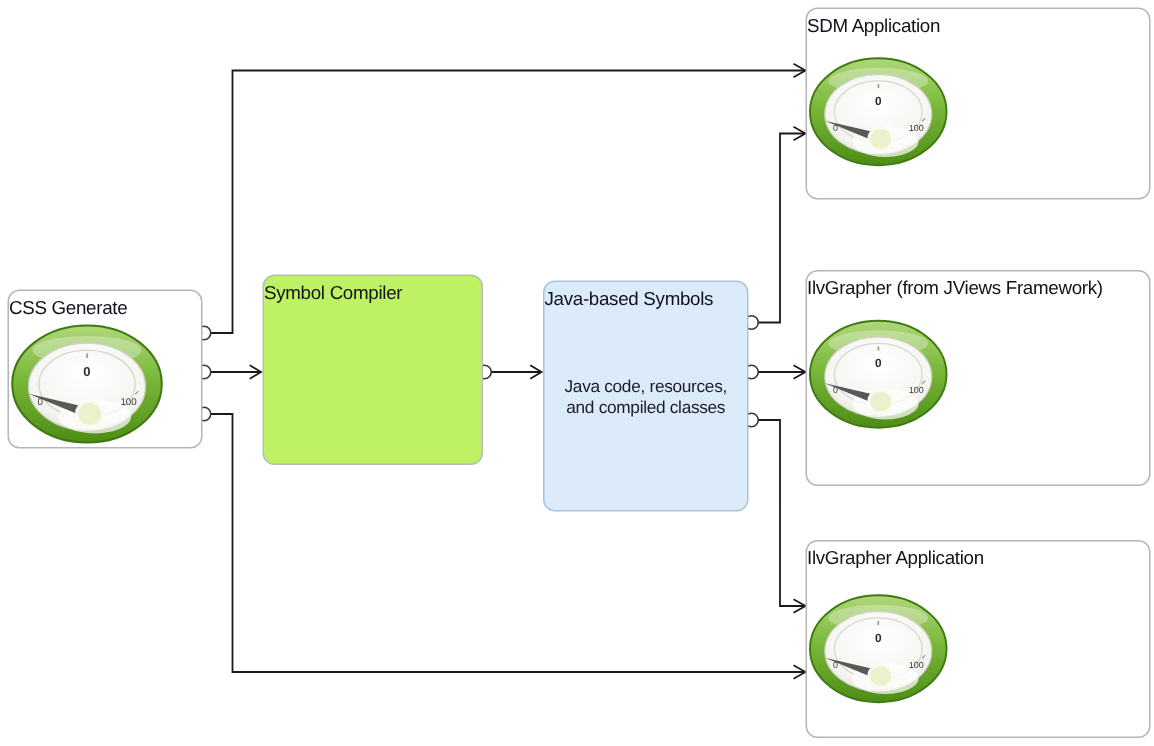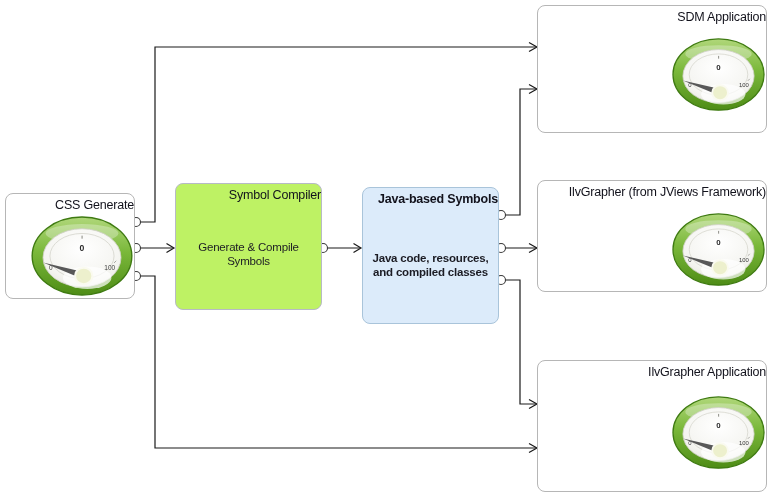--- a/index.html
+++ b/index.html
@@ -16,21 +16,21 @@
     left: 0; top: 0;
     width: 769px; height: 497px;
     pointer-events: none;
   }
   .node {
     position: absolute;
     box-sizing: border-box;
     border-radius: 8px;
     display: flex;
     flex-direction: column;
-    align-items: flex-end;
+    align-items: flex-start;
   }
   .node-white {
     background: #ffffff;
     border: 1.2px solid #b6b6b6;
   }
   .node-compiler {
     background: #bef264;
     border: 1.2px solid #b7bac5;
   }
   .node-java {
@@ -137,24 +137,23 @@
     <text x="24" y="63" text-anchor="middle" class="gauge-scale">0</text>
     <text x="92" y="63" text-anchor="middle" class="gauge-scale">100</text>
     <polygon points="15,54.5 58,64.5 61,73.5" fill="#585858"></polygon>
     <ellipse cx="62" cy="70" rx="10" ry="9.5" fill="#edf0cd" stroke="#fafaf0" stroke-width="2.4"></ellipse>
   </svg>
 </div>
   </div>
 
   <div class="node node-compiler" style="left:175px; top:183px; width:147px; height:127px;">
     <div class="node-title">Symbol Compiler</div>
-    <div class="node-body">Generate &amp; Compile Symbols</div>
-  </div>
-
-  <div class="node node-java" style="left:362px; top:187px; width:137px; height:137px;font-weight:bold;">
+  </div>
+
+  <div class="node node-java" style="left:362px; top:187px; width:137px; height:154px;">
     <div class="node-title">Java-based Symbols</div>
     <div class="node-body">Java code, resources, and compiled classes</div>
   </div>
 
   <div class="node node-white" style="left:537px; top:5px; width:230px; height:128px;">
     <div class="node-title">SDM Application</div>
     <div class="gauge-slot g-app">
   <svg viewBox="0 0 120 94" width="100%" height="100%">
     <defs>
       <linearGradient id="ringGrad" x1="0" y1="0" x2="0" y2="1">
@@ -177,21 +176,21 @@
     <line x1="97" y1="55" x2="99.5" y2="52.5" stroke="#9a9a94" stroke-width="1"></line>
     <text x="60" y="41" text-anchor="middle" class="gauge-value">0</text>
     <text x="24" y="63" text-anchor="middle" class="gauge-scale">0</text>
     <text x="92" y="63" text-anchor="middle" class="gauge-scale">100</text>
     <polygon points="15,54.5 58,64.5 61,73.5" fill="#585858"></polygon>
     <ellipse cx="62" cy="70" rx="10" ry="9.5" fill="#edf0cd" stroke="#fafaf0" stroke-width="2.4"></ellipse>
   </svg>
 </div>
   </div>
 
-  <div class="node node-white" style="left:537px; top:180px; width:230px; height:112px;">
+  <div class="node node-white" style="left:537px; top:180px; width:230px; height:144px;">
     <div class="node-title">IlvGrapher (from JViews Framework)</div>
     <div class="gauge-slot g-app">
   <svg viewBox="0 0 120 94" width="100%" height="100%">
     <defs>
       <linearGradient id="ringGrad" x1="0" y1="0" x2="0" y2="1">
         <stop offset="0" stop-color="#b0d77a"></stop>
         <stop offset="0.45" stop-color="#7ab83a"></stop>
         <stop offset="1" stop-color="#4e8c16"></stop>
       </linearGradient>
       <radialGradient id="faceGrad" cx="0.5" cy="0.35" r="0.8">

